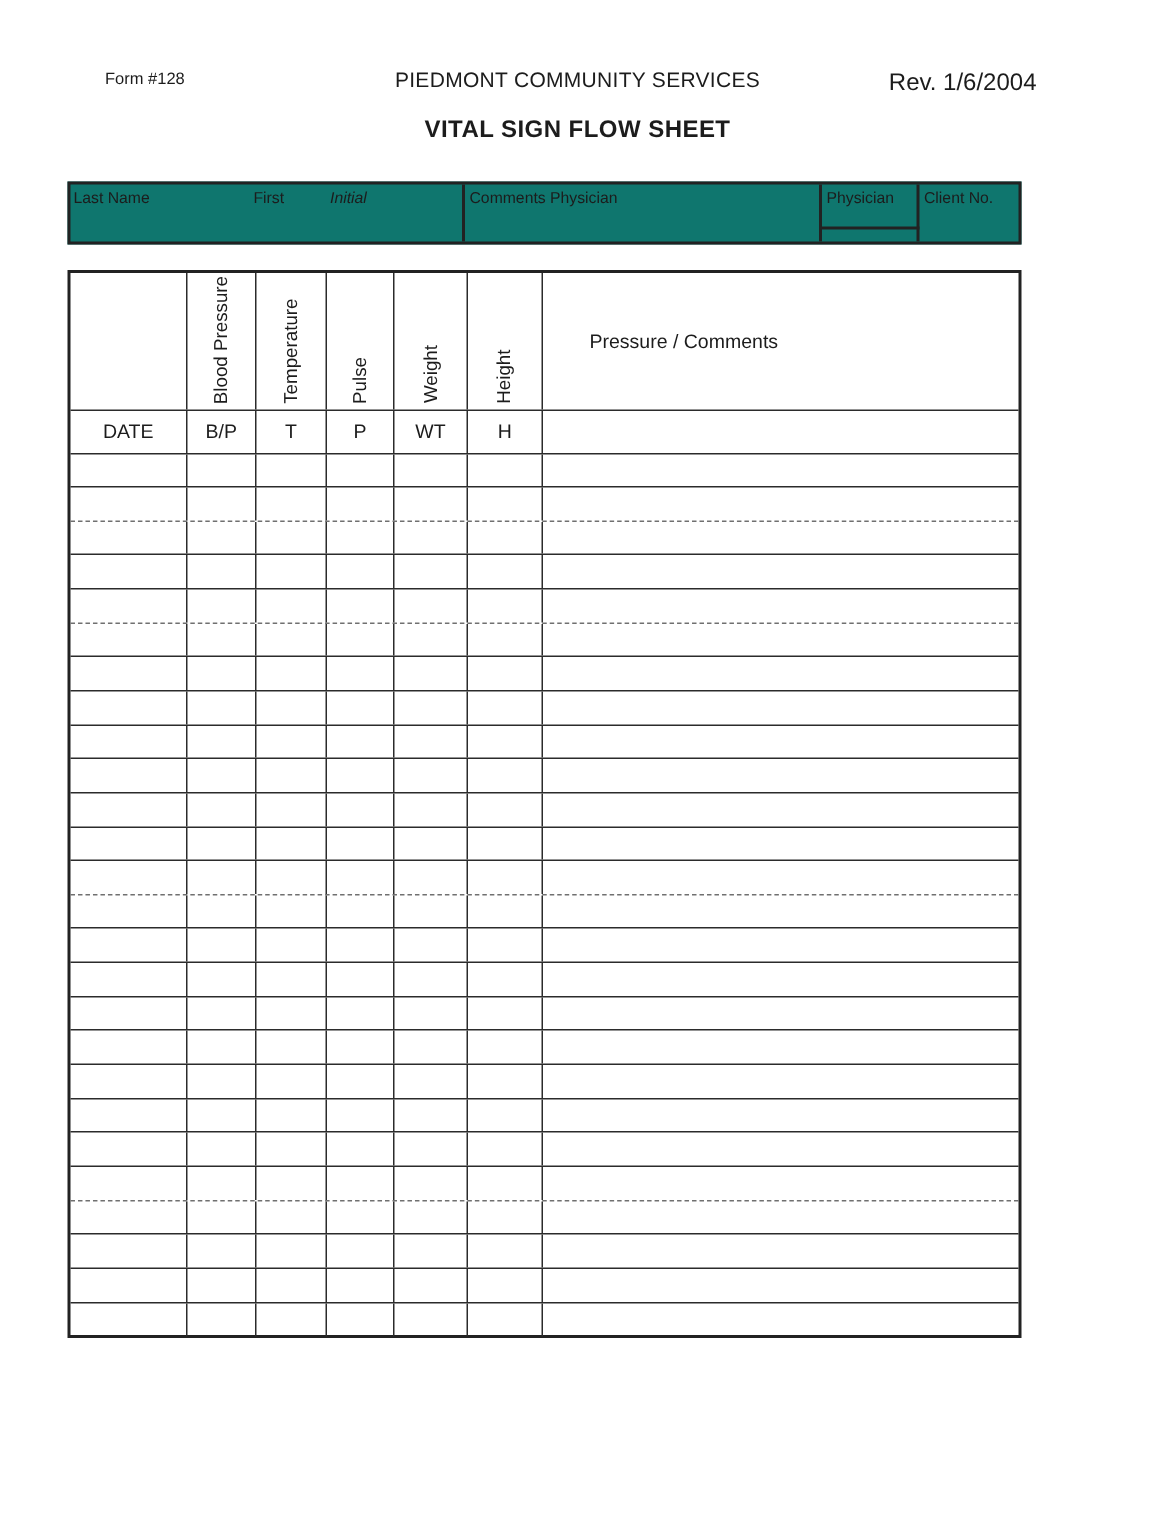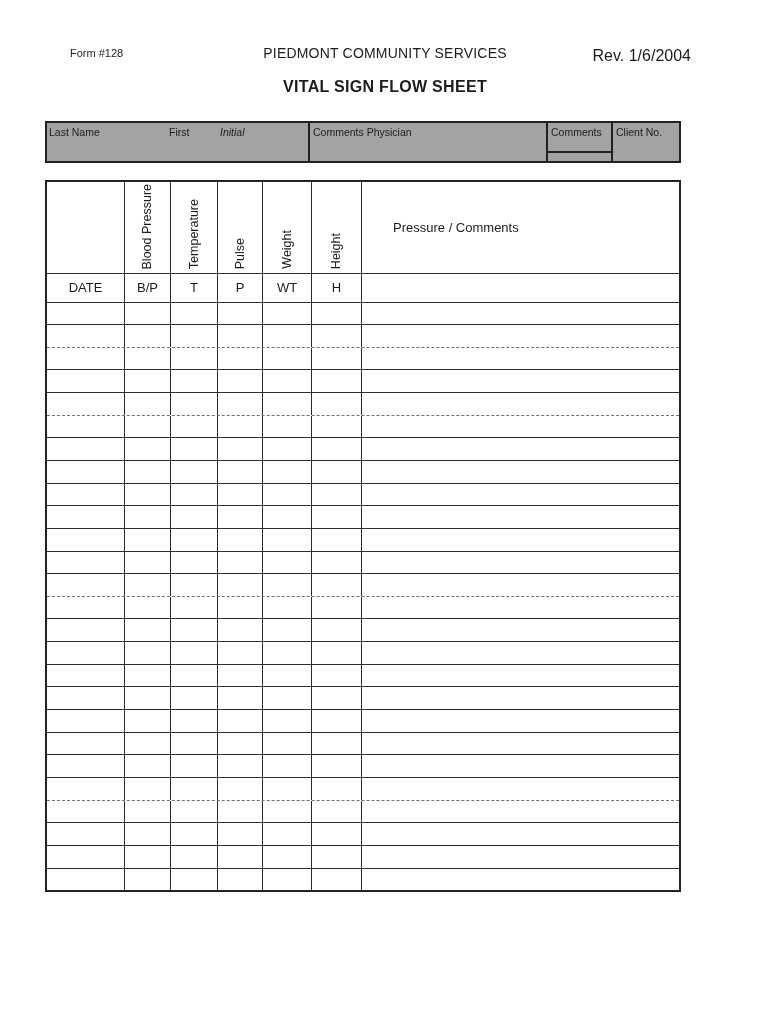--- a/index.html
+++ b/index.html
@@ -21,21 +21,21 @@
 
   .title {
     position: absolute; top: 78px; left: 0; width: 100%;
     text-align: center; font-weight: bold; font-size: 16px; letter-spacing: 0.3px;
   }
 
   
   .pbox {
     position: absolute; left: 45px; top: 121px; width: 636px; height: 42px;
     border: 2px solid #222; box-sizing: border-box;
-    display: flex; background: #a3a3a3;
+    display: flex; background: #0f766e;
   }
   .pcell { position: relative; box-sizing: border-box; border-right: 2px solid #222; }
   .pcell:last-child { border-right: none; padding-left: 34px; }
   .pc-name  { width: 263px; }
   .pc-phys  { width: 238px; }
   .pc-birth { width: 65px; }
   .pc-client{ flex: 1; }
   .pl { font-size: 10.5px; white-space: nowrap; }
   .pc-phys .pl, .pc-birth .pl, .pc-client .pl { position: absolute; left: 3px; top: 3px; }
   .pl-last    { position: absolute; left: 2px;   top: 3px; }
@@ -90,21 +90,21 @@
   <div class="pbox">
     <div class="pcell pc-name">
       <span class="pl pl-last">Last Name</span>
       <span class="pl pl-first">First</span>
       <span class="pl pl-initial">Initial</span>
     </div>
     <div class="pcell pc-phys">
       <span class="pl">Comments Physician</span>
     </div>
     <div class="pcell pc-birth">
-      <span class="pl">Comments</span>
+      <span class="pl">Physician</span>
     </div>
     <div class="pcell pc-client">
       <span class="pl">Client No.</span>
     </div>
   </div>
 
   <div class="vtable">
 
     <div class="trow hdr-row">
       <div class="cell c0 hcell"></div>

